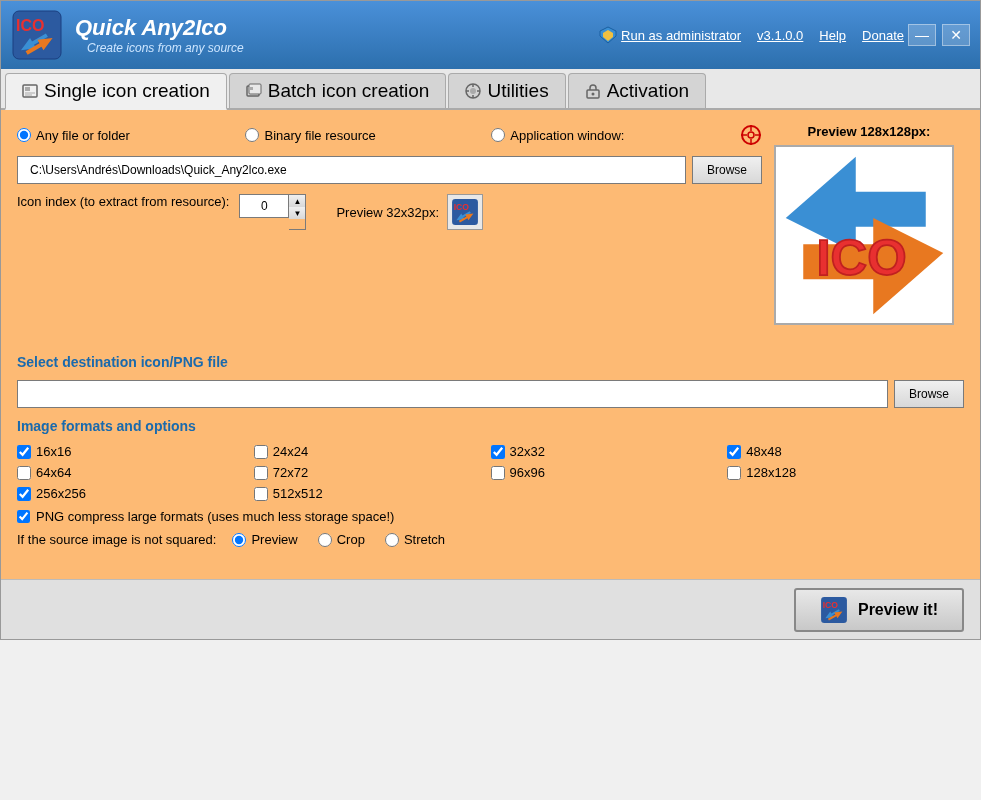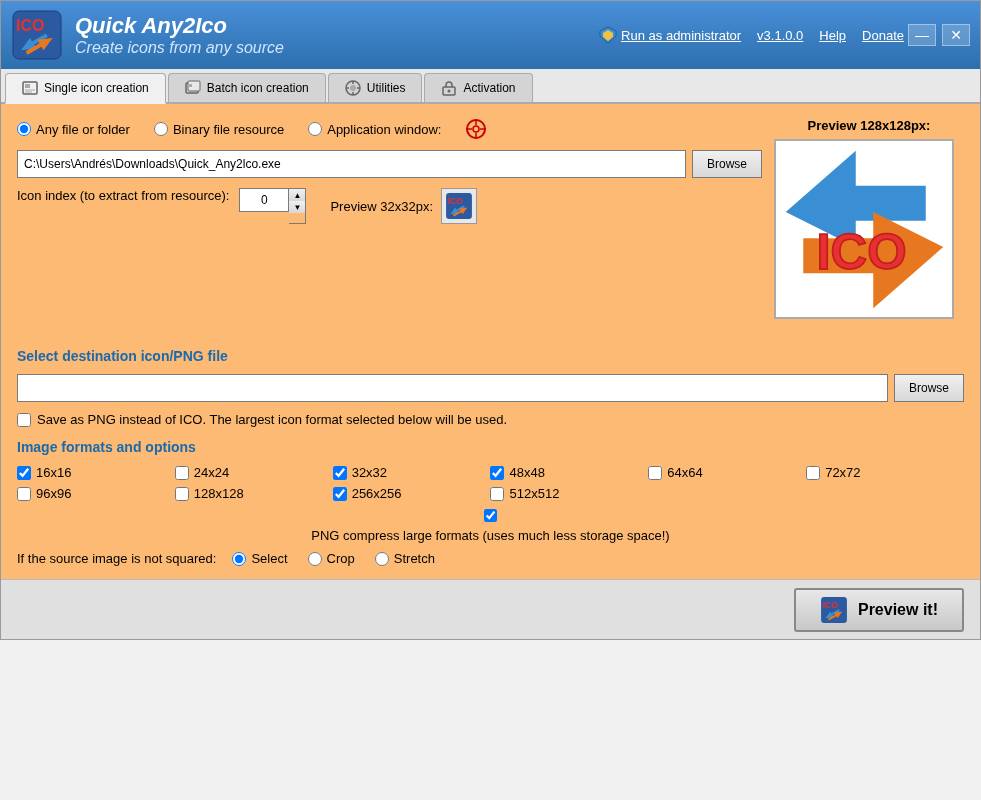--- a/index.html
+++ b/index.html
@@ -38,22 +38,23 @@
     .titlebar-text {
       flex: 1;
       font-style: italic;
     }
     .titlebar-title {
       font-size: 22px;
       font-weight: bold;
       color: white;
     }
     .titlebar-subtitle {
-      font-size: 16px;
+      font-size: 12px;
       color: #cce5ff;
+      margin-left: 12px;
     }
     .titlebar-links {
       display: flex;
       align-items: center;
       gap: 16px;
       margin-right: 4px;
       text-align: right;
     }
     .titlebar-link {
       color: white;
@@ -94,21 +95,21 @@
     }
     .tab {
       padding: 6px 16px;
       border: 1px solid #aaa;
       border-bottom: none;
       background: #d4d4d4;
       cursor: pointer;
       display: flex;
       align-items: center;
       gap: 6px;
-      font-size: 12px;
+      font-size: 19px;
       border-radius: 4px 4px 0 0;
     }
     .tab.active {
       background: #f0f0f0;
       border-bottom: 2px solid #f0f0f0;
       margin-bottom: -2px;
       font-weight: normal;
     }
 
     
@@ -137,20 +138,21 @@
     .source-right {
       width: 190px;
       text-align: center;
     }
 
     .radio-group {
       display: flex;
       gap: 24px;
       margin-bottom: 10px;
       align-items: center;
+      justify-content: space-between;
     }
     .radio-item {
       display: flex;
       align-items: center;
       gap: 5px;
       cursor: pointer;
     }
     .radio-item input[type="radio"] {
       width: 14px;
       height: 14px;
@@ -159,21 +161,21 @@
 
     .file-input-row {
       display: flex;
       gap: 6px;
       margin-bottom: 10px;
     }
     .file-path-input {
       flex: 1;
       height: 28px;
       border: 1px solid #7a7a7a;
-      padding: 2px 6px;
+      padding: 2px 12px;
       font-size: 12px;
       background: white;
     }
     .browse-btn {
       height: 28px;
       padding: 0 14px;
       background: linear-gradient(to bottom, #f0f0f0, #d8d8d8);
       border: 1px solid #7a7a7a;
       cursor: pointer;
       font-size: 12px;
@@ -270,42 +272,41 @@
     .checkbox-row input[type="checkbox"] {
       width: 14px;
       height: 14px;
       cursor: pointer;
     }
 
     
     .formats-section { margin-bottom: 10px; }
     .formats-grid {
       display: grid;
-      grid-template-columns: repeat(6, 1fr);
+      grid-template-columns: repeat(4, 1fr);
       gap: 6px 0;
       margin-bottom: 8px;
     }
     .format-item {
       display: flex;
       align-items: center;
       gap: 5px;
       cursor: pointer;
     }
     .format-item input[type="checkbox"] {
       width: 14px;
       height: 14px;
       cursor: pointer;
     }
 
     .png-compress-row {
       display: flex;
       align-items: center;
       gap: 6px;
       margin-bottom: 8px;
-      flex-direction: column;
     }
 
     .non-squared-row {
       display: flex;
       align-items: center;
       gap: 16px;
       margin-bottom: 12px;
     }
     .non-squared-label {
       font-size: 13px;
@@ -463,21 +464,21 @@
         <div class="icon-index-row">
           <span>Icon index (to extract from resource):</span>
           <div style="display:flex; align-items:stretch;">
             <input type="text" class="spinner-input" value="0" style="">
             <div class="spinner-arrows">
               <button class="spinner-arrow">▲</button>
               <button class="spinner-arrow">▼</button>
             </div>
           </div>
 
-          <div class="preview-32" style="margin-left:14px;">
+          <div class="preview-32" style="margin-left:20px;">
             <span>Preview 32x32px:</span>
             <div class="preview-32-box">
 
               <svg width="28" height="28" viewBox="0 0 52 52">
                 <rect x="2" y="2" width="48" height="48" rx="6" fill="#2c5aa0"></rect>
                 <text x="5" y="22" font-size="16" font-weight="bold" fill="#e83030" font-family="Arial">ICO</text>
                 <polygon points="8,32 22,26 22,30 38,30 38,34 22,34 22,38" fill="#3a8fd4" transform="rotate(-30,26,33)"></polygon>
                 <polygon points="44,38 30,44 30,40 14,40 14,36 30,36 30,32" fill="#e87820" transform="rotate(-30,26,38)"></polygon>
               </svg>
             </div>
@@ -501,24 +502,20 @@
         </div>
       </div>
     </div>
 
     <div class="dest-section">
       <div class="section-title">Select destination icon/PNG file</div>
       <div class="dest-row">
         <input type="text" class="dest-path-input" style="">
         <button class="browse-btn">Browse</button>
       </div>
-      <div class="checkbox-row">
-        <input type="checkbox" style="">
-        <span>Save as PNG instead of ICO. The largest icon format selected below will be used.</span>
-      </div>
     </div>
 
     <div class="formats-section">
       <div class="section-title">Image formats and options</div>
 
       <div class="formats-grid">
 
         <label class="format-item">
           <input type="checkbox" checked="" style="">
           <span>16x16</span>
@@ -565,21 +562,21 @@
       <div class="png-compress-row">
         <input type="checkbox" checked="" style="">
         <span>PNG compress large formats (uses much less storage space!)</span>
       </div>
 
       <div class="non-squared-row">
         <span class="non-squared-label">If the source image is not squared:</span>
         <div class="radio-options">
           <label class="radio-item">
             <input type="radio" name="non-squared" checked="" style="">
-            <span>Select</span>
+            <span>Preview</span>
           </label>
           <label class="radio-item">
             <input type="radio" name="non-squared" style="">
             <span>Crop</span>
           </label>
           <label class="radio-item">
             <input type="radio" name="non-squared" style="">
             <span>Stretch</span>
           </label>
         </div>

